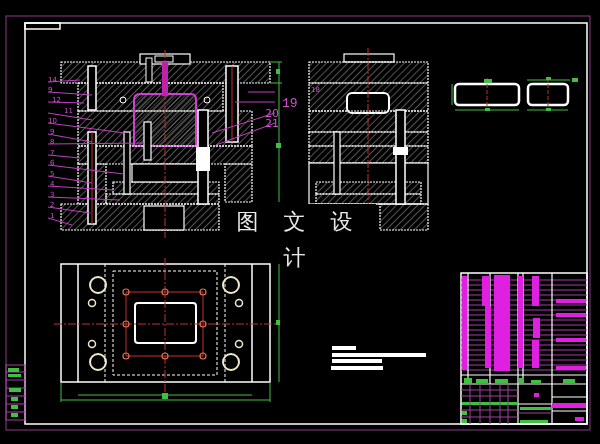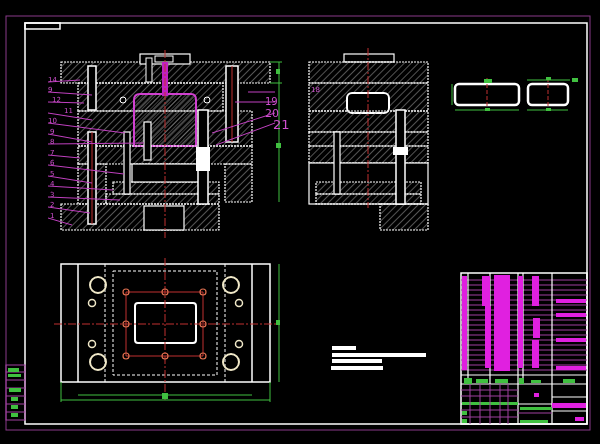--- a/index.html
+++ b/index.html
@@ -300,18 +300,19 @@
   <span class="abs" style="left:50px;top:159px;color:#d050d0;font-size:7px;">6</span>
   <span class="abs" style="left:50px;top:170px;color:#d050d0;font-size:7px;">5</span>
   <span class="abs" style="left:50px;top:180px;color:#d050d0;font-size:7px;">4</span>
   <span class="abs" style="left:50px;top:191px;color:#d050d0;font-size:7px;">3</span>
   <span class="abs" style="left:50px;top:201px;color:#d050d0;font-size:7px;">2</span>
   <span class="abs" style="left:50px;top:212px;color:#d050d0;font-size:7px;">1</span>
 </div>
 
 <div>
   <span class="abs" style="left:265px;top:86px;color:#d050d0;font-size:7px;margin-left:46px;">18</span>
-  <span class="abs" style="left:265px;top:96px;color:#d050d0;font-size:10px;">19</span>
+  <span class="abs" style="left:282px;top:96px;color:#d050d0;font-size:13px;font-family:Liberation Mono, monospace;">19</span>
   <span class="abs" style="left:265px;top:107px;color:#d050d0;font-size:11px;">20</span>
-  <span class="abs" style="left:273px;top:117px;color:#d050d0;font-size:13px;">21</span>
+  <span class="abs" style="left:265px;top:117px;color:#d050d0;font-size:11px;">21</span>
 </div>
 
+<div class="wm">图 文 设 计</div>
 </div>
 
 </body></html>

